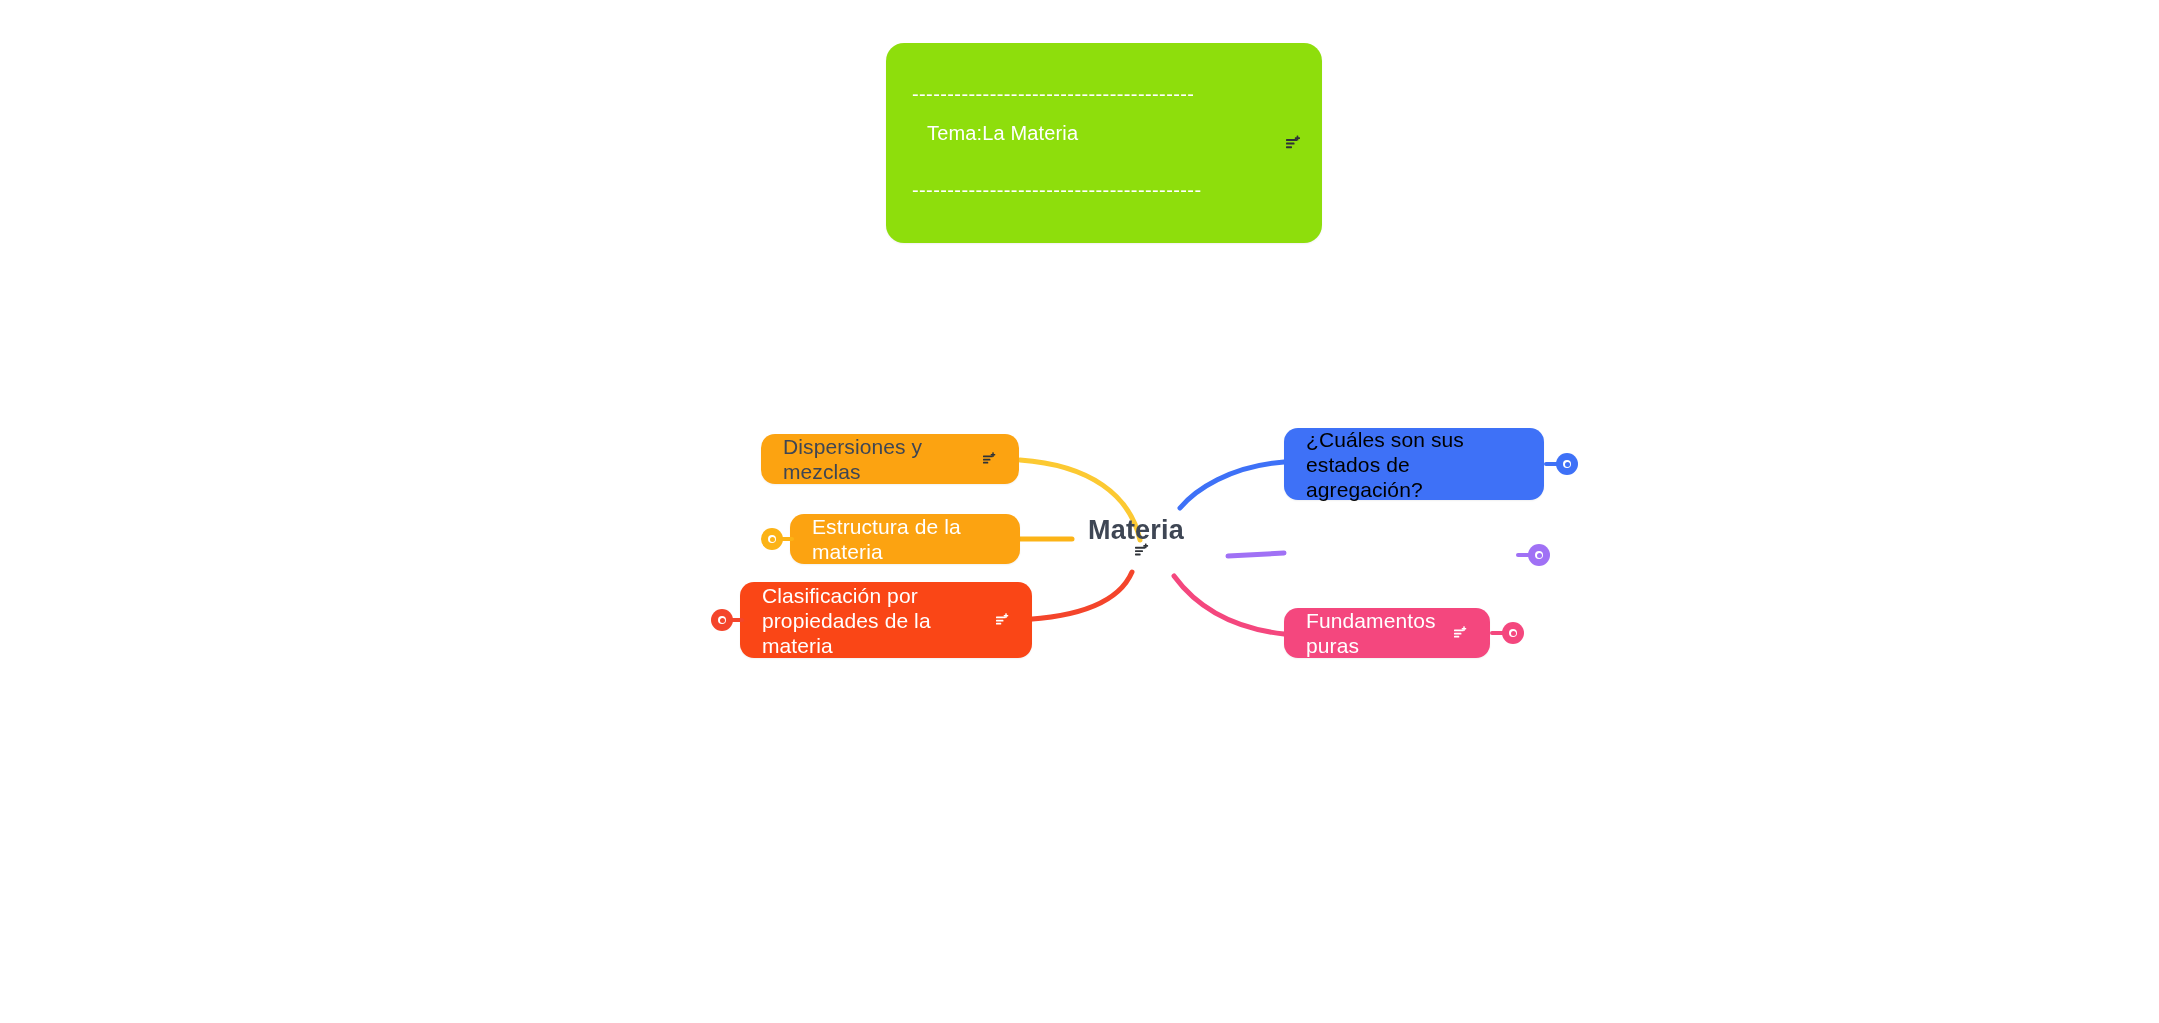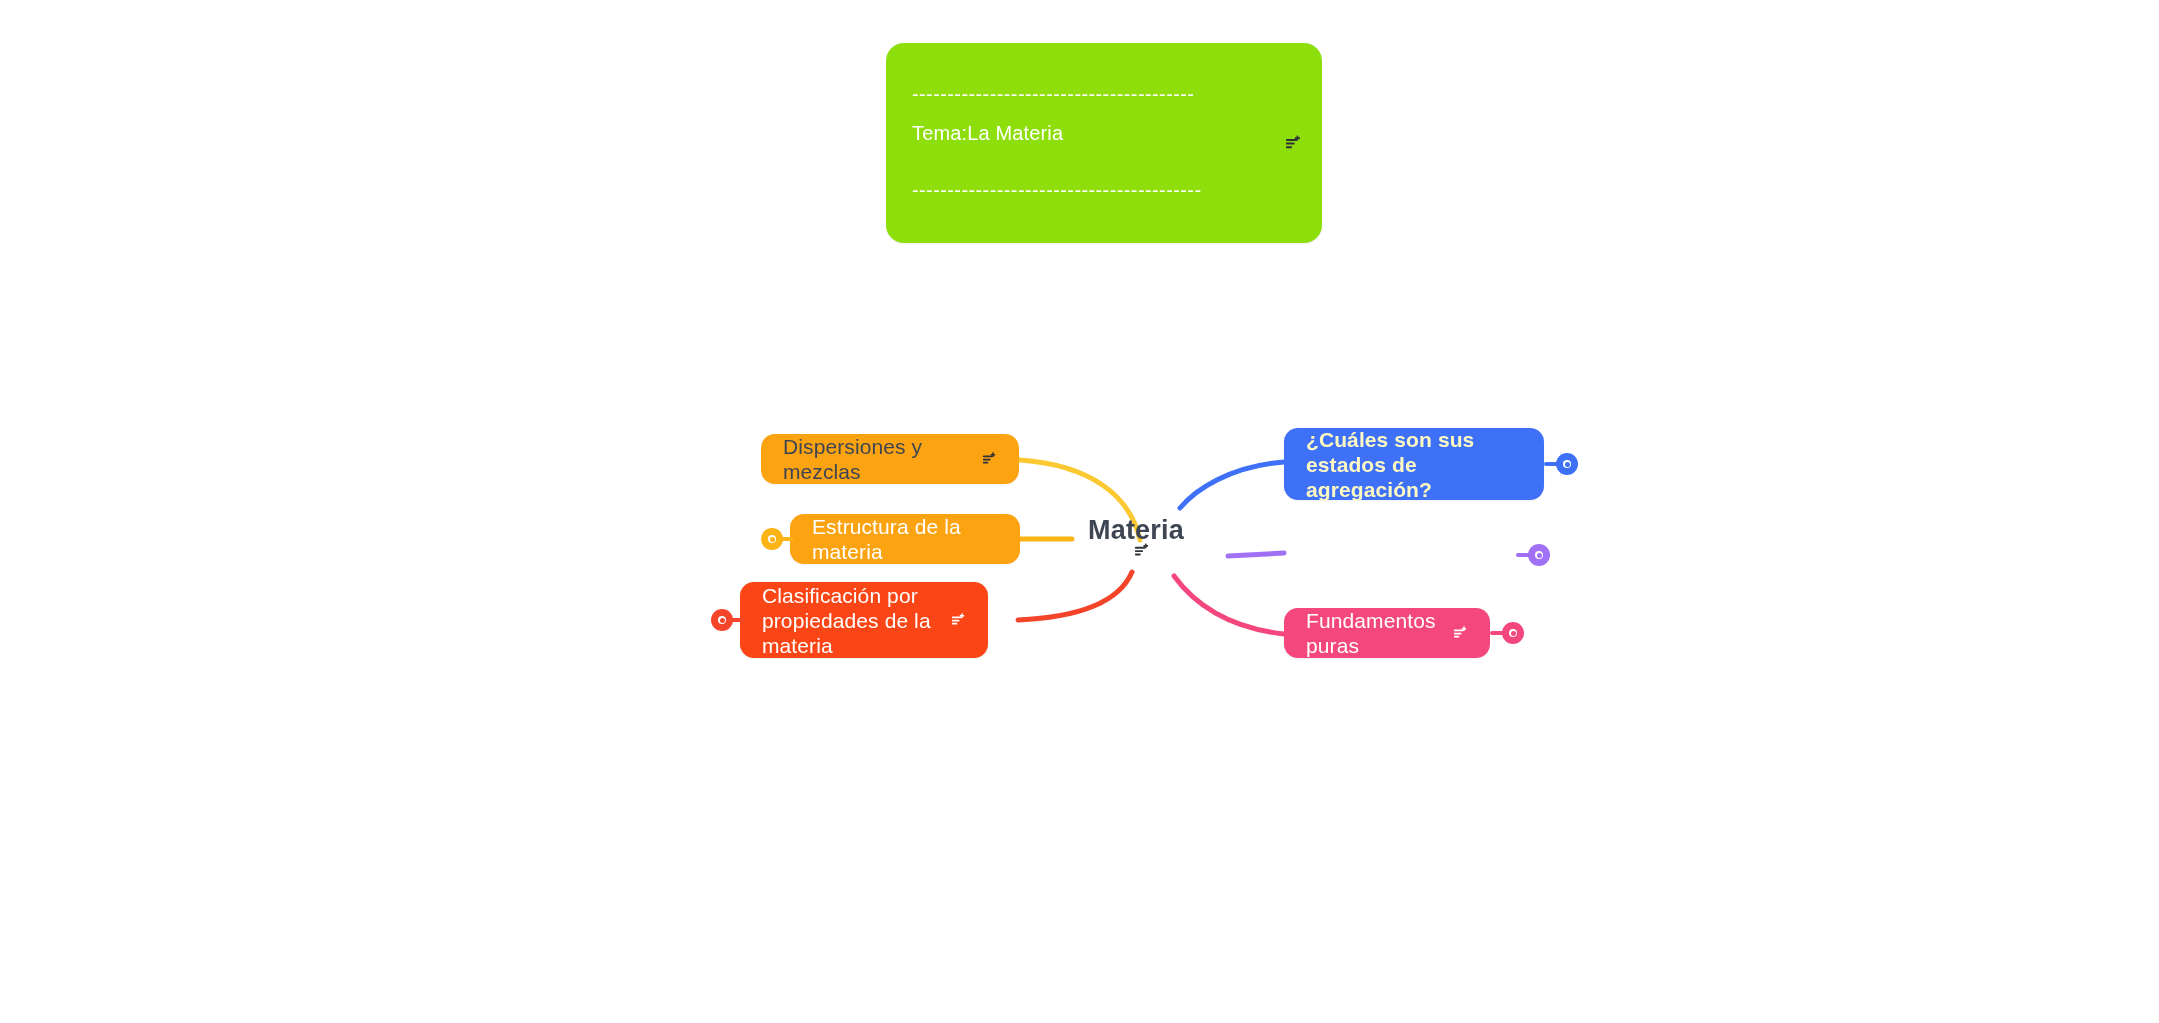--- a/index.html
+++ b/index.html
@@ -53,20 +53,21 @@
     padding:18px 26px 20px 26px;
     flex-direction:column;
     justify-content:center;
   }
   #topic-node .tline {
     color:#ffffff;
     font-size:20px;
     line-height:22px;
     letter-spacing:0.15px;
     white-space:nowrap;
+    margin-left:15px;
   }
   #topic-node .tdash {
     color:#ffffff;
     font-size:20px;
     line-height:20px;
     letter-spacing:0.4px;
     white-space:nowrap;
   }
   #topic-node .spacer { height:18px; }
   #topic-note { position:absolute; right:20px; top:50%; transform:translateY(-50%); }
@@ -156,42 +157,42 @@
   <div class="node" style="left:790px; top:514px; width:230px; height:50px; background:#fca311;">
     <span class="node-label" style="color:#ffffff;">Estructura de la materia</span>
   </div>
   <div class="stub" style="left:772px; top:537px; width:22px; background:#fcb316;"></div>
   <div class="handle" style="left:761px; top:528px;">
     <div class="ring" style="background:#fcb316;"></div>
     <div class="inner"></div>
     <div class="dot" style="background:#fcb316;"></div>
   </div>
 
-  <div class="node" style="left:740px; top:582px; width:248px; height:76px; background:#fa4616;">
+  <div class="node" style="left:740px; top:582px; width:292px; height:76px; background:#fa4616;">
     <span class="node-label" style="color:#ffffff;">Clasificación por
 propiedades de la materia</span>
     <span class="note-icon" style="margin-left:14px;">
       <svg width="14" height="14" viewBox="0 0 16 16">
         <rect x="0" y="4" width="11" height="2" rx="0.6" fill="#ffffff"></rect>
         <rect x="0" y="7.6" width="8.5" height="2" rx="0.6" fill="#ffffff"></rect>
         <rect x="0" y="11.2" width="6" height="2" rx="0.6" fill="#ffffff"></rect>
         <rect x="10.6" y="0.4" width="1.7" height="5.2" rx="0.5" fill="#ffffff"></rect>
         <rect x="8.8" y="2.2" width="5.2" height="1.7" rx="0.5" fill="#ffffff"></rect>
       </svg>
     </span>
   </div>
   <div class="stub" style="left:722px; top:618px; width:22px; background:#f4452b;"></div>
   <div class="handle" style="left:711px; top:609px;">
     <div class="ring" style="background:#f4452b;"></div>
     <div class="inner"></div>
     <div class="dot" style="background:#f4452b;"></div>
   </div>
 
   <div class="node" style="left:1284px; top:428px; width:260px; height:72px; background:#3e71f7;">
-    <span class="node-label" style="color:#fef9c3;font-weight:bold;">¿Cuáles son sus estados de
+    <span class="node-label" style="color:#000000;">¿Cuáles son sus estados de
 agregación?</span>
   </div>
   <div class="stub" style="left:1544px; top:462px; width:22px; background:#3e71f7;"></div>
   <div class="handle" style="left:1556px; top:453px;">
     <div class="ring" style="background:#3e71f7;"></div>
     <div class="inner"></div>
     <div class="dot" style="background:#3e71f7;"></div>
   </div>
 
   <div class="stub" style="left:1516px; top:553px; width:22px; background:#a071f5;"></div>

